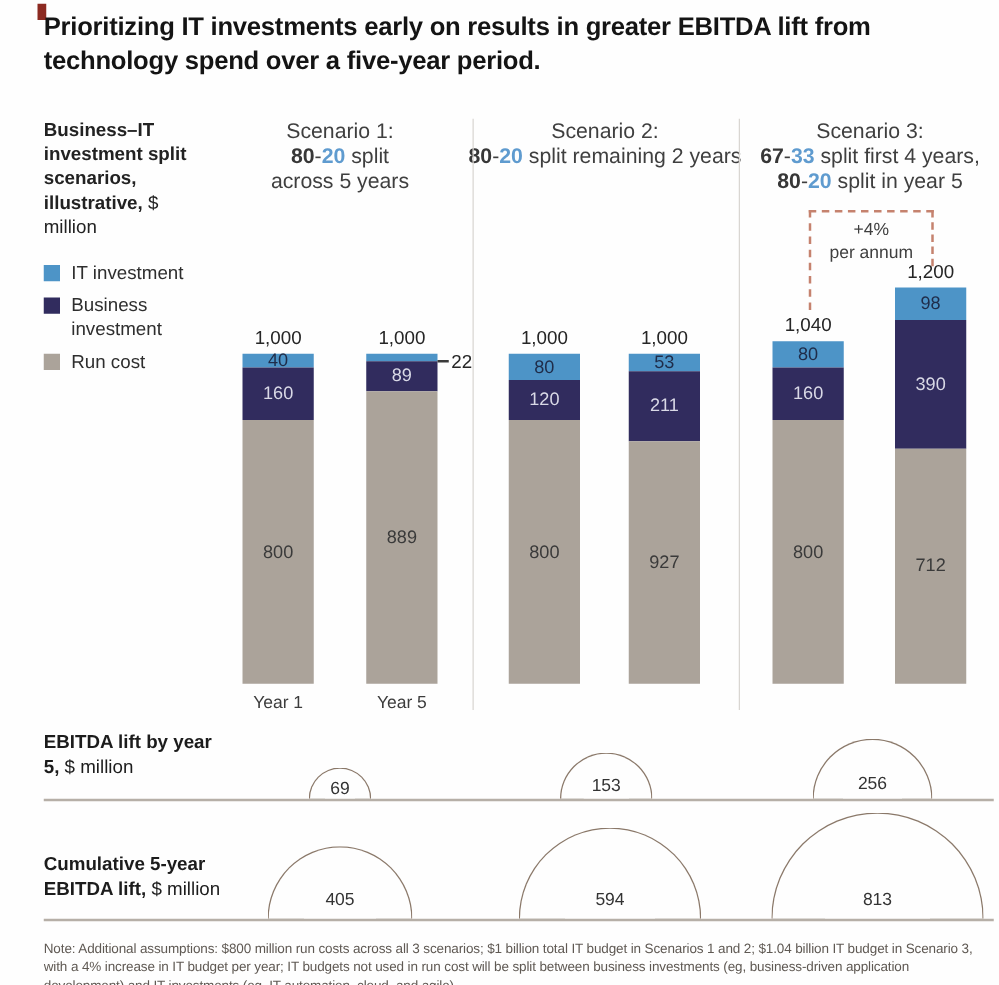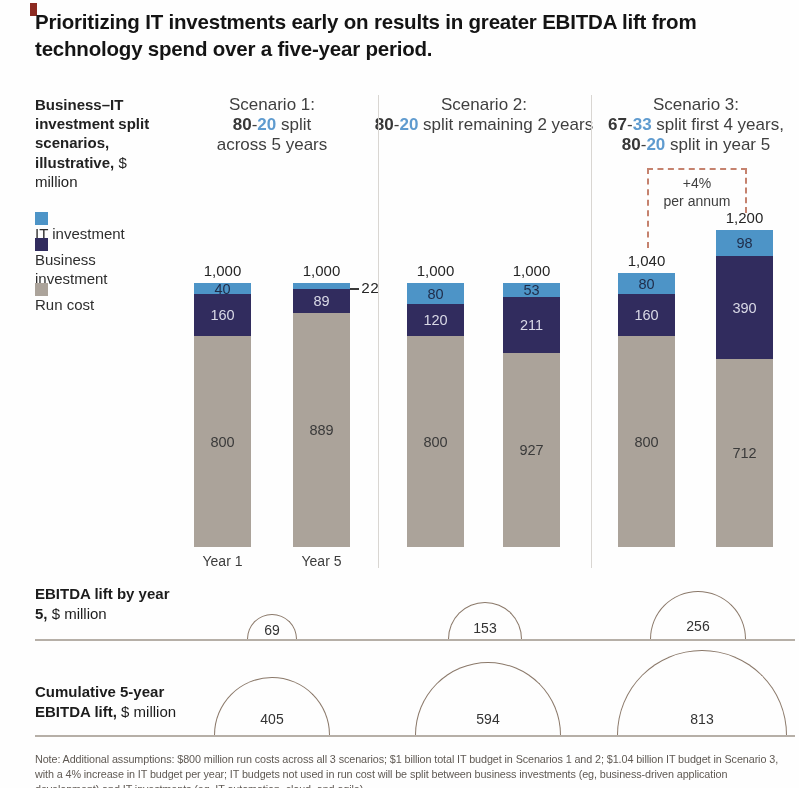--- a/index.html
+++ b/index.html
@@ -12,37 +12,37 @@
   }
   .abs { position: absolute; }
   .accent-tick { width: 7px; height: 13px; }
   .title {
     left: 35px; top: 9px; width: 715px;
     font-size: 20.5px; font-weight: bold; line-height: 1.3;
     color: #141414; letter-spacing: -0.2px;
   }
   .unit-label { left: 35px; top: 95px; width: 138px; font-size: 15px; line-height: 1.28; color: #222; }
   .unit-label .b { font-weight: bold; }
-  .legend-item { left: 35px; display: flex; align-items: flex-start; width: 120px; flex-direction: column; }
+  .legend-item { left: 35px; display: flex; align-items: flex-start; width: 120px; }
   .swatch { width: 13px; height: 13px; margin-right: 9px; flex: none; margin-top: 2px; }
   .legend-text { font-size: 15px; line-height: 1.25; color: #2e2e2e; }
   .scen-header { top: 95px; width: 224px; text-align: center; font-size: 17px; line-height: 20px; color: #3f3f3f; }
   .scen-header .dk { font-weight: bold; color: #373737; }
   .scen-header .bl { font-weight: bold; }
   .divider { width: 1px; top: 95px; height: 473px; background: #d9d6d2; }
   .bar { width: 57px; display: flex; flex-direction: column; }
   .seg { width: 100%; position: relative; display: flex; align-items: center; justify-content: center; }
   .seg-label { font-size: 14.5px; white-space: nowrap; z-index: 2; }
   .lbl-light { color: #d9d9e6; }
   .lbl-dark { color: #3a3a3a; }
   .lbl-onblue { color: #1f2c49; }
   .bar-total { position: absolute; top: -21px; left: -20px; right: -20px; text-align: center; font-size: 15px; color: #262626; }
   .year-label { top: 553px; width: 57px; text-align: center; font-size: 14px; color: #3c3c3c; }
   .callout-line { height: 2px; background: #3a3a3a; }
-  .callout-text { font-size: 15px; color: #262626; font-family: Liberation Mono, monospace; }
+  .callout-text { font-size: 15px; color: #262626; }
   .dash-v { border-left: 2px dashed; }
   .dash-h { border-top: 2px dashed; }
   .annot-text { text-align: center; font-size: 14px; line-height: 18px; color: #3f3f3f; }
   .row-label { left: 35px; font-size: 15px; line-height: 1.3; color: #1c1c1c; }
   .row-label .b { font-weight: bold; }
   .baseline { left: 35px; width: 760px; height: 2px; background: #b6afa7; }
   .arc { border: 1.5px solid #8a7869; border-bottom: none; background: transparent; }
   .arc-value { text-align: center; font-size: 14px; color: #333; }
   .note { left: 35px; top: 752px; width: 756px; font-size: 10.8px; line-height: 15px; color: #5f5953; letter-spacing: -0.1px; }
   .note div { white-space: nowrap; overflow: hidden; }

